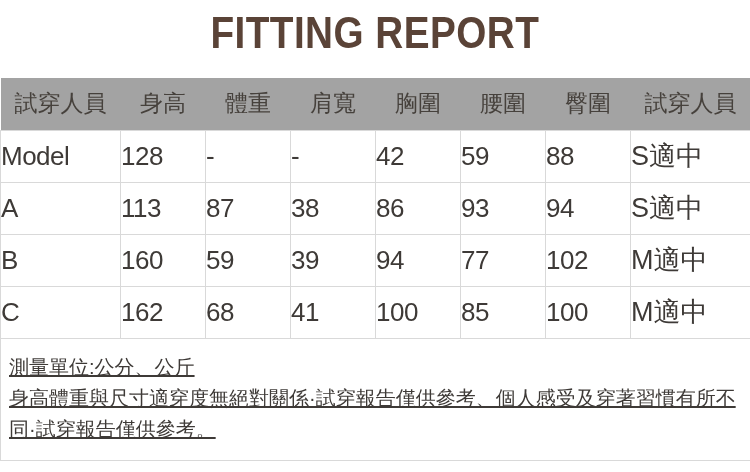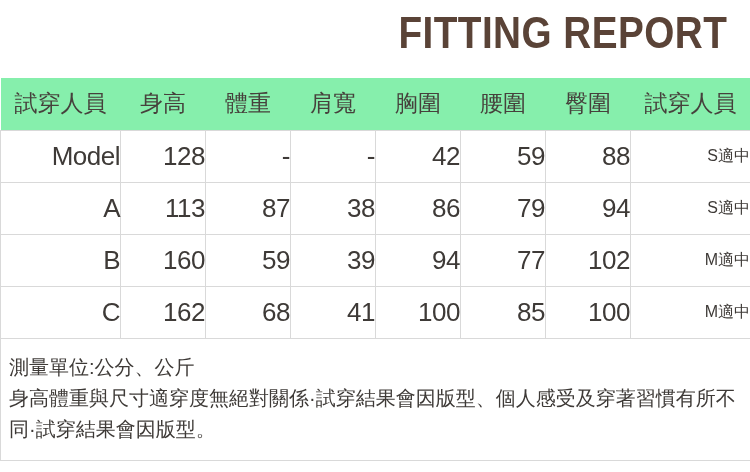--- a/index.html
+++ b/index.html
@@ -11,21 +11,21 @@
     color: #3e3a37;
     overflow: hidden;
   }
   .page { width: 750px; height: 472px; background: #ffffff; }
 
   
   .title-bar {
     height: 78px;
     display: flex;
     align-items: center;
-    justify-content: flex-end;
+    justify-content: center;
     padding-bottom: 12px;
   }
   .title {
     font-size: 44px;
     font-weight: 700;
     color: #5a4337;
     letter-spacing: 0.5px;
     transform: scaleX(0.88);
     transform-origin: center;
     white-space: nowrap;
@@ -35,55 +35,55 @@
   table.fit-table {
     width: 750px;
     border-collapse: collapse;
     table-layout: fixed;
   }
   col.c-first { width: 120px; }
   col.c-mid   { width: 85px; }
   col.c-last  { width: 120px; }
 
   thead th {
-    background: #86efac;
+    background: #a3a3a3;
     height: 52px;
     font-size: 23px;
     font-weight: 500;
     color: #46413c;
     text-align: center;
     vertical-align: middle;
     border: none;
     white-space: nowrap;
   }
 
   tbody td {
     height: 52px;
     border: 1px solid #d9d9d9;
-    text-align: right;
+    text-align: left;
     vertical-align: middle;
     font-size: 26px;
     font-weight: 400;
     color: #3e3a37;
     letter-spacing: -0.5px;
     white-space: nowrap;
   }
-  tbody td.size-cell { font-size: 16px; letter-spacing: 0; }
+  tbody td.size-cell { font-size: 27px; letter-spacing: 0; }
 
   tbody td.note-cell {
     height: 122px;
     text-align: left;
     vertical-align: top;
     padding: 13px 10px 0 8px;
     font-size: 20px;
     line-height: 31px;
     letter-spacing: 0;
     white-space: normal;
   }
-  .note-line { display: block; }
+  .note-line { display: block; text-decoration: underline; }
 </style>
 </head>
 <body>
 
 <div class="page">
 
   <div class="title-bar">
     <div class="title">FITTING REPORT</div>
   </div>
 
@@ -120,21 +120,21 @@
         <td>59</td>
         <td>88</td>
         <td class="size-cell">S適中</td>
       </tr>
       <tr>
         <td>A</td>
         <td>113</td>
         <td>87</td>
         <td>38</td>
         <td>86</td>
-        <td>79</td>
+        <td>93</td>
         <td>94</td>
         <td class="size-cell">S適中</td>
       </tr>
       <tr>
         <td>B</td>
         <td>160</td>
         <td>59</td>
         <td>39</td>
         <td>94</td>
         <td>77</td>
@@ -147,19 +147,19 @@
         <td>68</td>
         <td>41</td>
         <td>100</td>
         <td>85</td>
         <td>100</td>
         <td class="size-cell">M適中</td>
       </tr>
       <tr>
         <td class="note-cell" colspan="8">
           <span class="note-line">測量單位:公分、公斤</span>
-          <span class="note-line">身高體重與尺寸適穿度無絕對關係·試穿結果會因版型、個人感受及穿著習慣有所不同·試穿結果會因版型。</span>
+          <span class="note-line">身高體重與尺寸適穿度無絕對關係·試穿報告僅供參考、個人感受及穿著習慣有所不同·試穿報告僅供參考。</span>
         </td>
       </tr>
     </tbody>
   </table>
 
 </div>
 
 </body></html>

